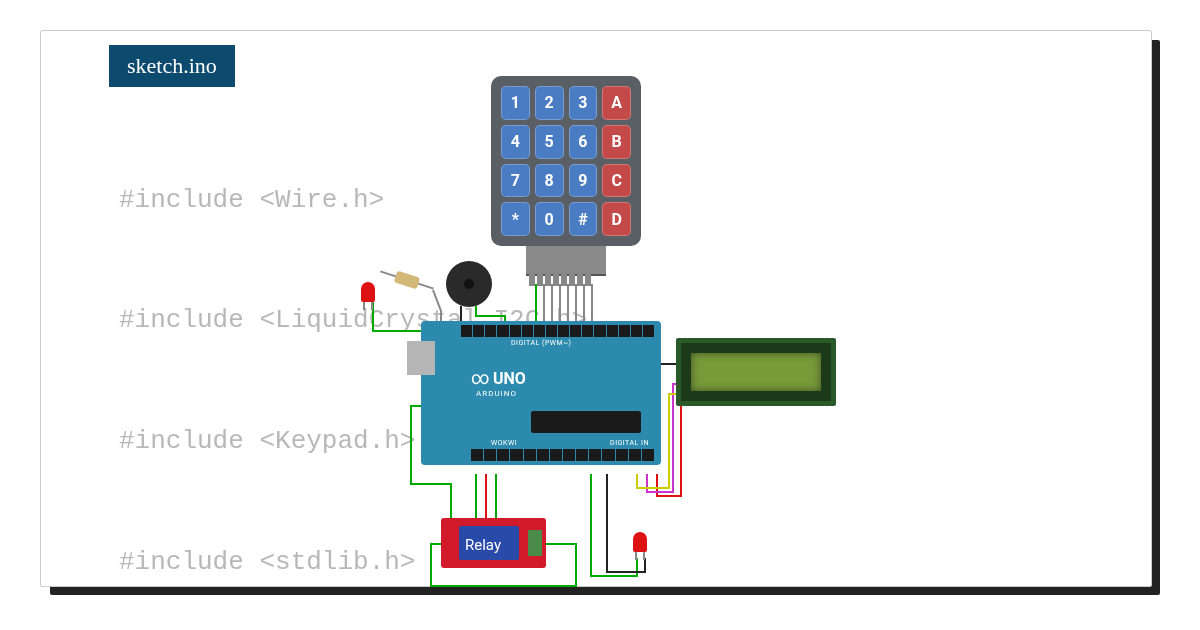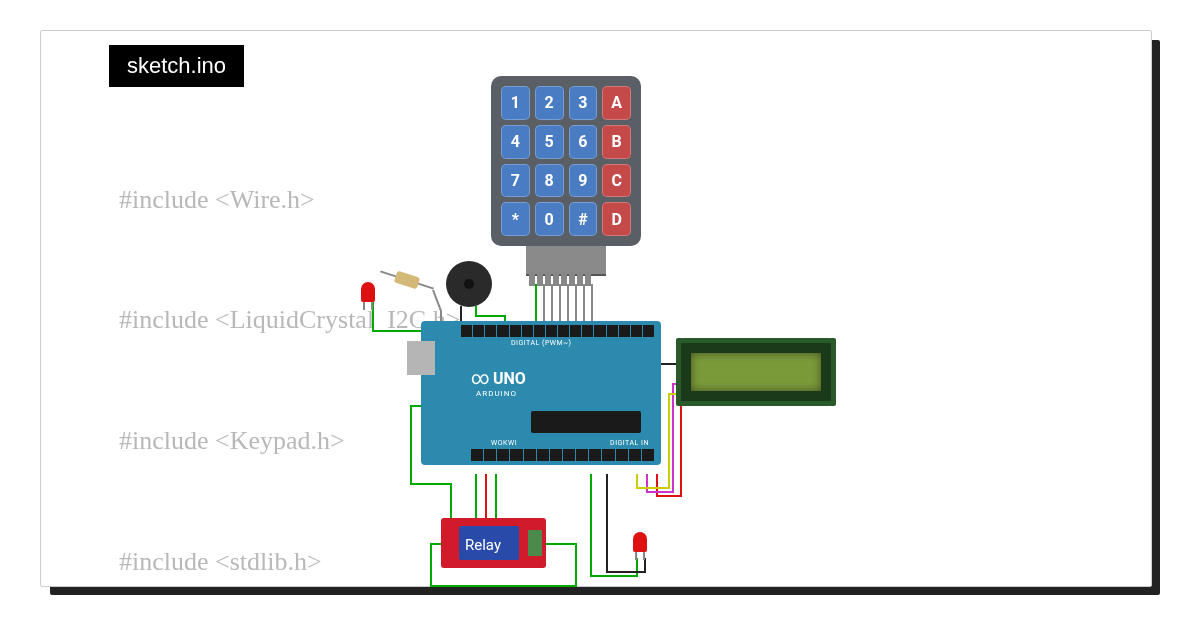--- a/index.html
+++ b/index.html
@@ -28,33 +28,33 @@
     width: 1110px;
     height: 555px;
     background: #fff;
     border: 1px solid #ccc;
     border-radius: 2px;
   }
   .tab {
     position: absolute;
     left: 68px;
     top: 14px;
-    background: #000000;
+    background: #0c4a6e;
     color: #fff;
     padding: 8px 18px 8px 18px;
     font-size: 22px;
-    font-family: Liberation Sans, sans-serif;
+    font-family: Liberation Serif, serif;
     z-index: 10;
   }
   .code-area {
     position: absolute;
     left: 78px;
     top: 68px;
     width: 500px;
-    font-family: Liberation Serif, serif;
+    font-family: Liberation Mono, monospace;
     font-size: 26px;
     line-height: 1.55;
     color: #b8b8b8;
     white-space: pre;
     overflow: hidden;
     height: 500px;
   }
   .circuit {
     position: absolute;
     left: 320px;

